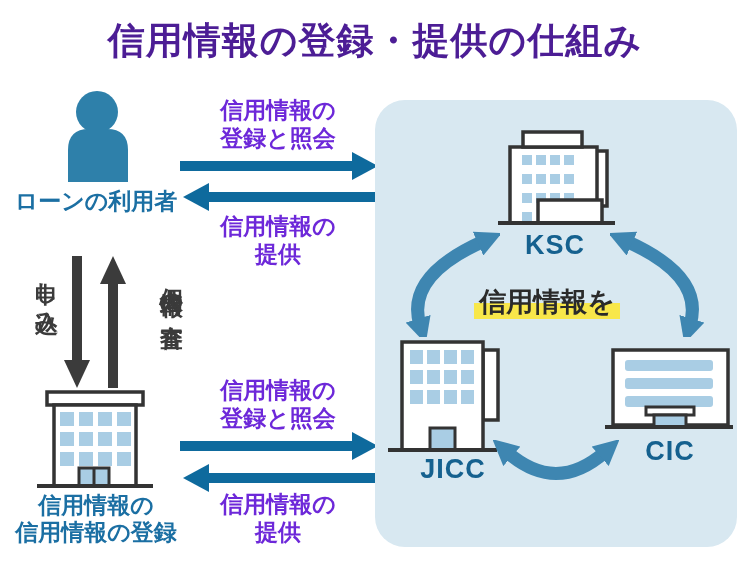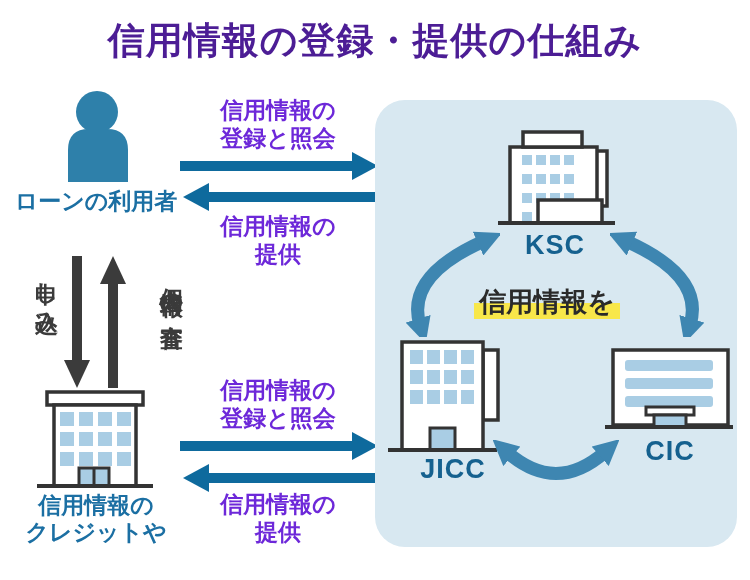--- a/index.html
+++ b/index.html
@@ -95,21 +95,21 @@
       <rect x="62" y="62" width="14" height="14"></rect>
         <rect x="81" y="62" width="14" height="14"></rect>
     </g>
     <rect x="43" y="78" width="30" height="18" fill="#a9cde4" stroke="#333333" stroke-width="3"></rect>
     <line x1="58" y1="78" x2="58" y2="96" stroke="#333333" stroke-width="3"></line>
     <line x1="1" y1="96" x2="117" y2="96" stroke="#333333" stroke-width="4"></line>
   </svg>
 
   <div class="abs lbl blue-lbl" style="left:0; top:492px; width:192px;">
     <span>信用情報の</span>
-    <span>クレジットや</span>
+    <span>信用情報の登録</span>
   </div>
 
   <div class="abs lbl flow-lbl" style="left:198px; top:376px; width:160px;">
     <span>信用情報の</span>
     <span>登録と照会</span>
   </div>
   <svg class="abs" style="left:180px; top:430px;" width="198" height="32" viewBox="0 0 198 32">
     <rect x="0" y="11" width="174" height="10" fill="#0e6a9d"></rect>
     <polygon points="172,2 198,16 172,30" fill="#0e6a9d"></polygon>
   </svg>

